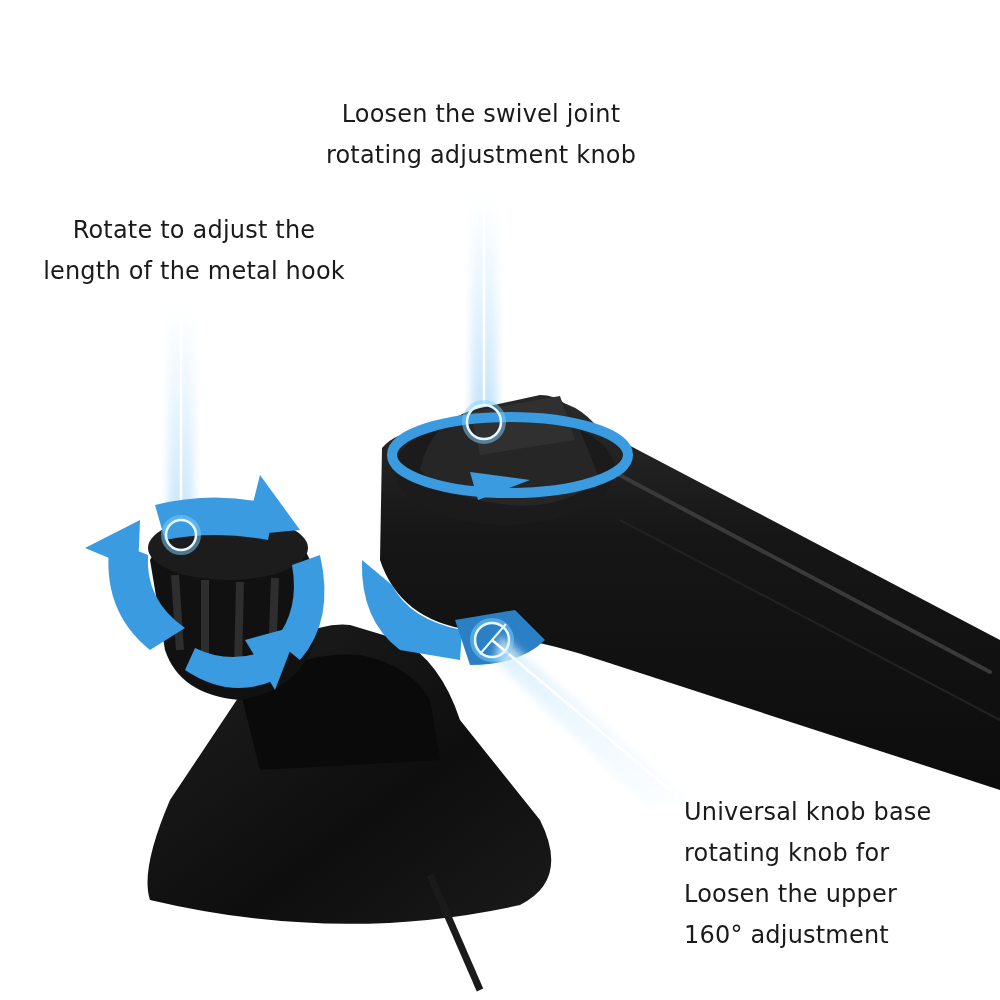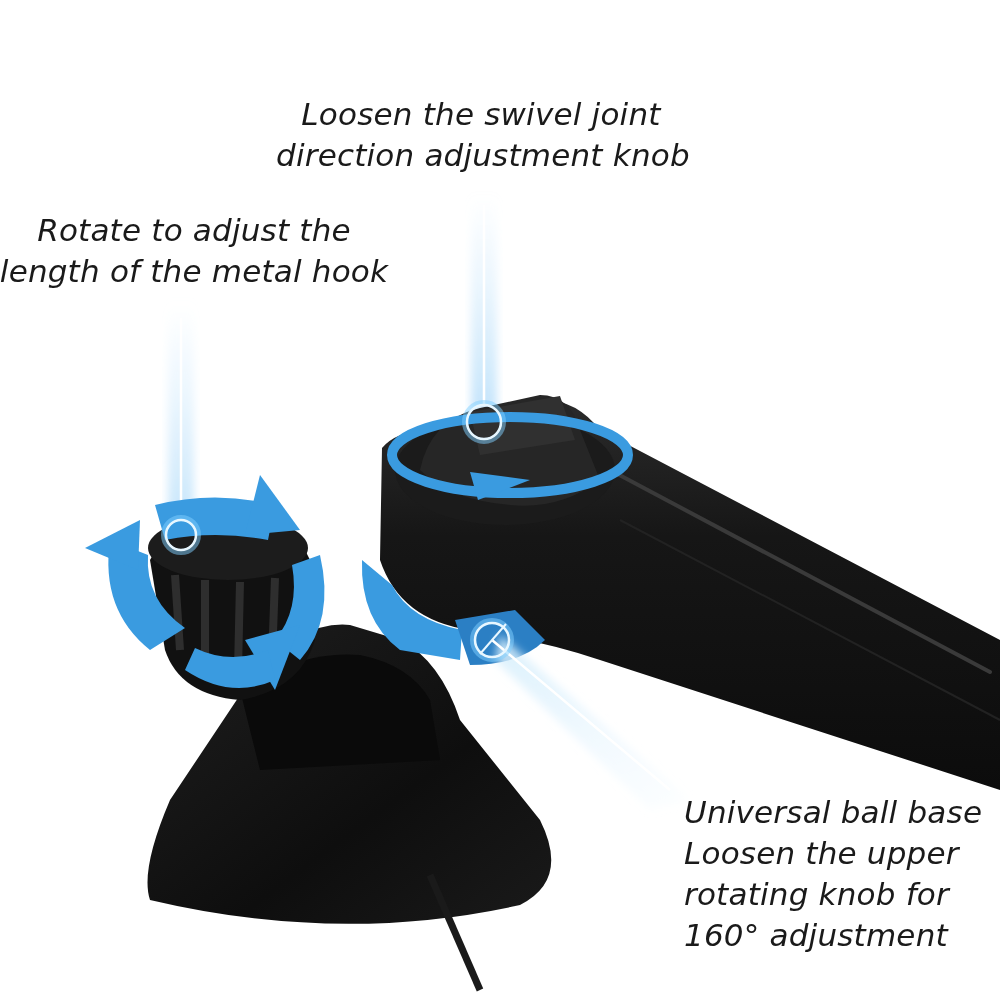--- a/index.html
+++ b/index.html
@@ -1,20 +1,20 @@
 <!DOCTYPE html>
 <html><head>
 <meta charset="utf-8">
 <style>
   html, body { margin:0; padding:0; background:#ffffff; }
   body { width:1000px; height:1000px; position:relative; overflow:hidden; font-family:"DejaVu Sans", sans-serif; }
   .stage { position:absolute; left:0; top:0; width:1000px; height:1000px; background:#ffffff; }
   svg.art { position:absolute; left:0; top:0; width:1000px; height:1000px; }
   .label {
-    position:absolute; color:#1a1a1a; font-style:italic; font-size:31px; line-height:41px;
+    position:absolute; color:#1a1a1a; font-size:24px; line-height:41px;
     letter-spacing:0.2px; white-space:nowrap; font-family:"DejaVu Sans", sans-serif;
   }
   .label div { display:block; }
   #lbl-swivel { left:276px; top:94px; text-align:center; width:410px; }
   #lbl-hook { left:-6px; top:210px; text-align:center; width:400px; }
   #lbl-base { left:684px; top:792px; text-align:left; }
 </style>
 </head>
 <body>
 
@@ -113,28 +113,28 @@
     </g>
     <g>
       <circle cx="492" cy="640" r="19" fill="none" stroke="#7fd0ff" stroke-width="6" opacity="0.5"></circle>
       <circle cx="492" cy="640" r="17" fill="none" stroke="#e8f7ff" stroke-width="2.5"></circle>
       <line x1="480" y1="654" x2="506" y2="624" stroke="#e8f7ff" stroke-width="2"></line>
     </g>
   </svg>
 
   <div class="label" id="lbl-swivel">
     <div>Loosen the swivel joint</div>
-    <div>direction adjustment knob</div>
+    <div>rotating adjustment knob</div>
   </div>
 
   <div class="label" id="lbl-hook">
     <div>Rotate to adjust the</div>
     <div>length of the metal hook</div>
   </div>
 
   <div class="label" id="lbl-base">
-    <div>Universal ball base</div>
+    <div>Universal knob base</div>
+    <div>rotating knob for</div>
     <div>Loosen the upper</div>
-    <div>rotating knob for</div>
     <div>160° adjustment</div>
   </div>
 
 </div>
 
 </body></html>

